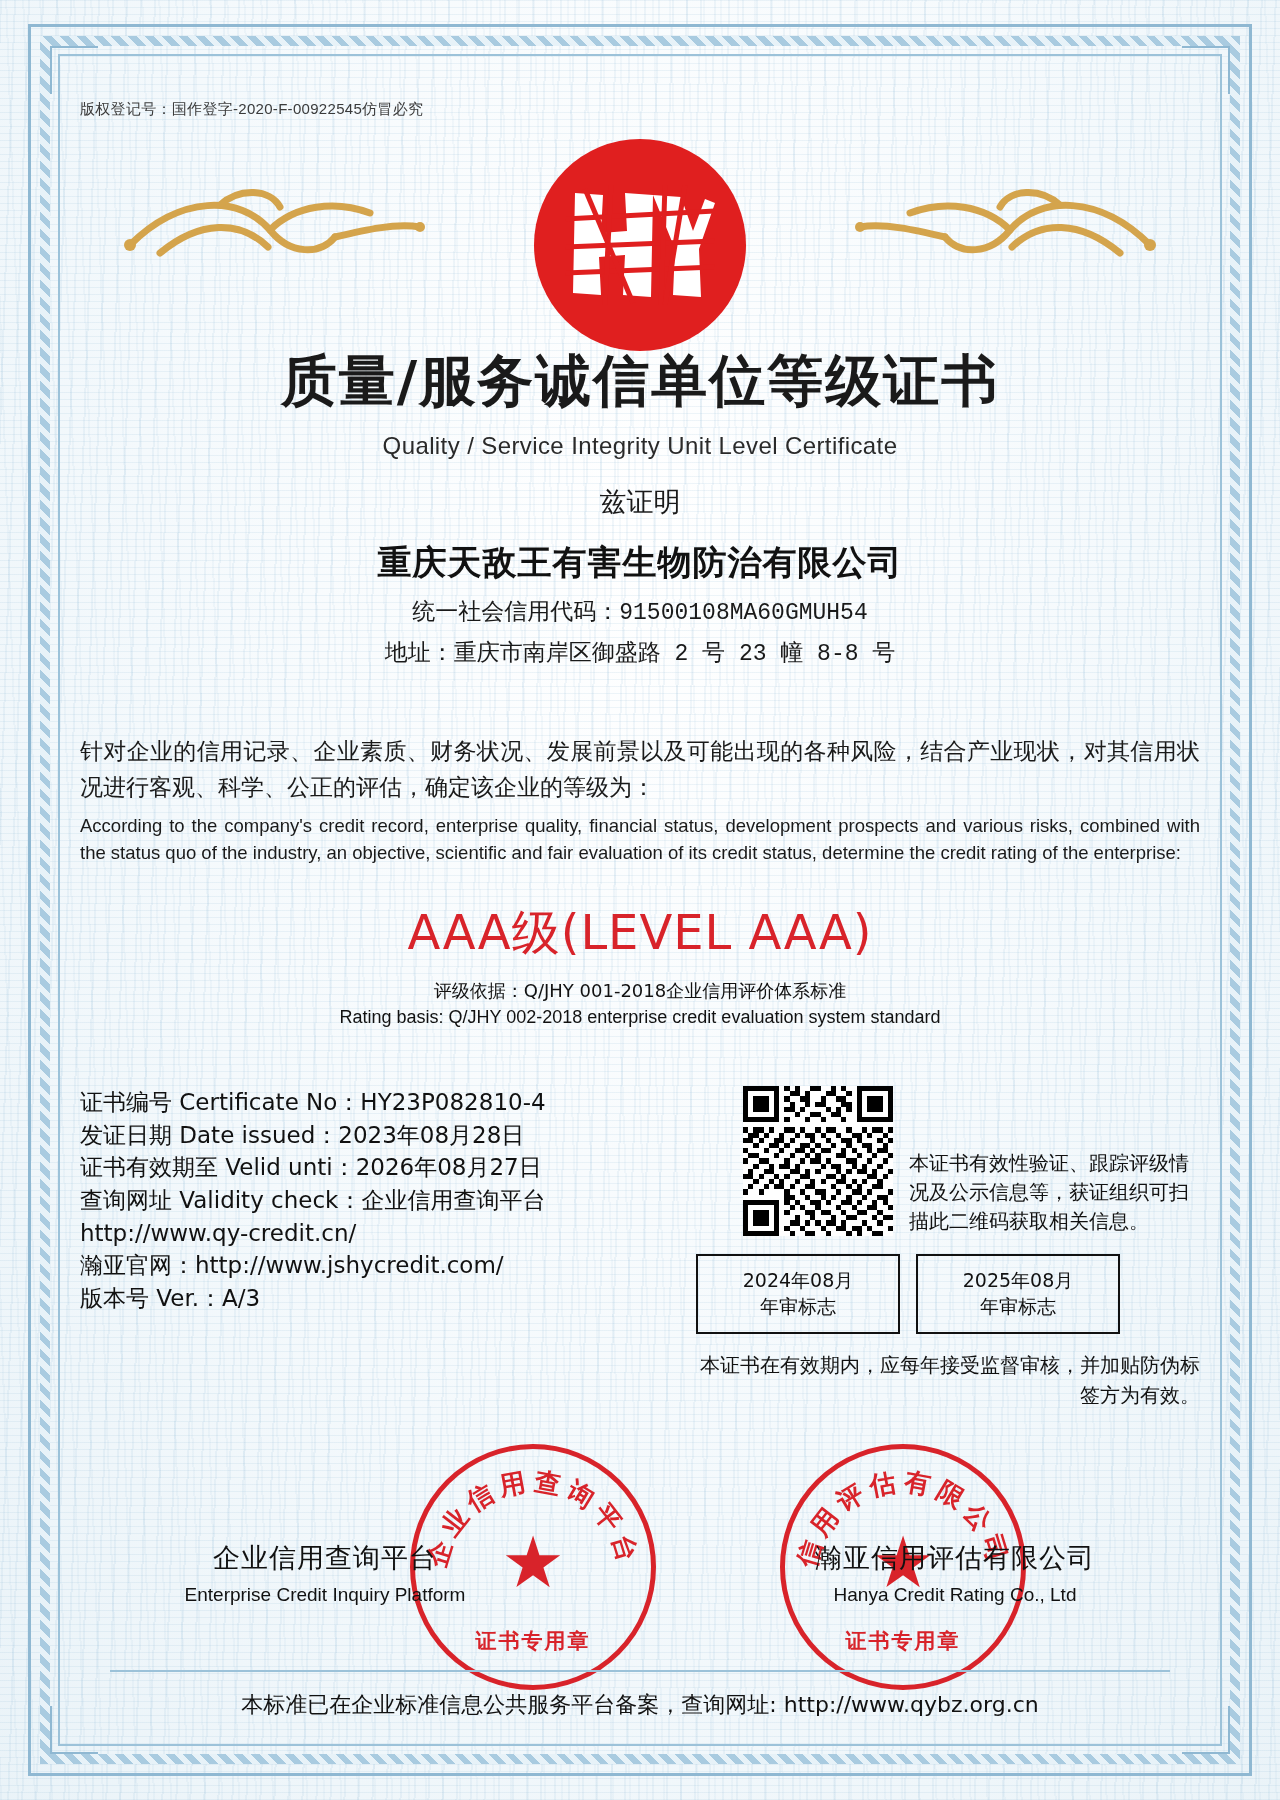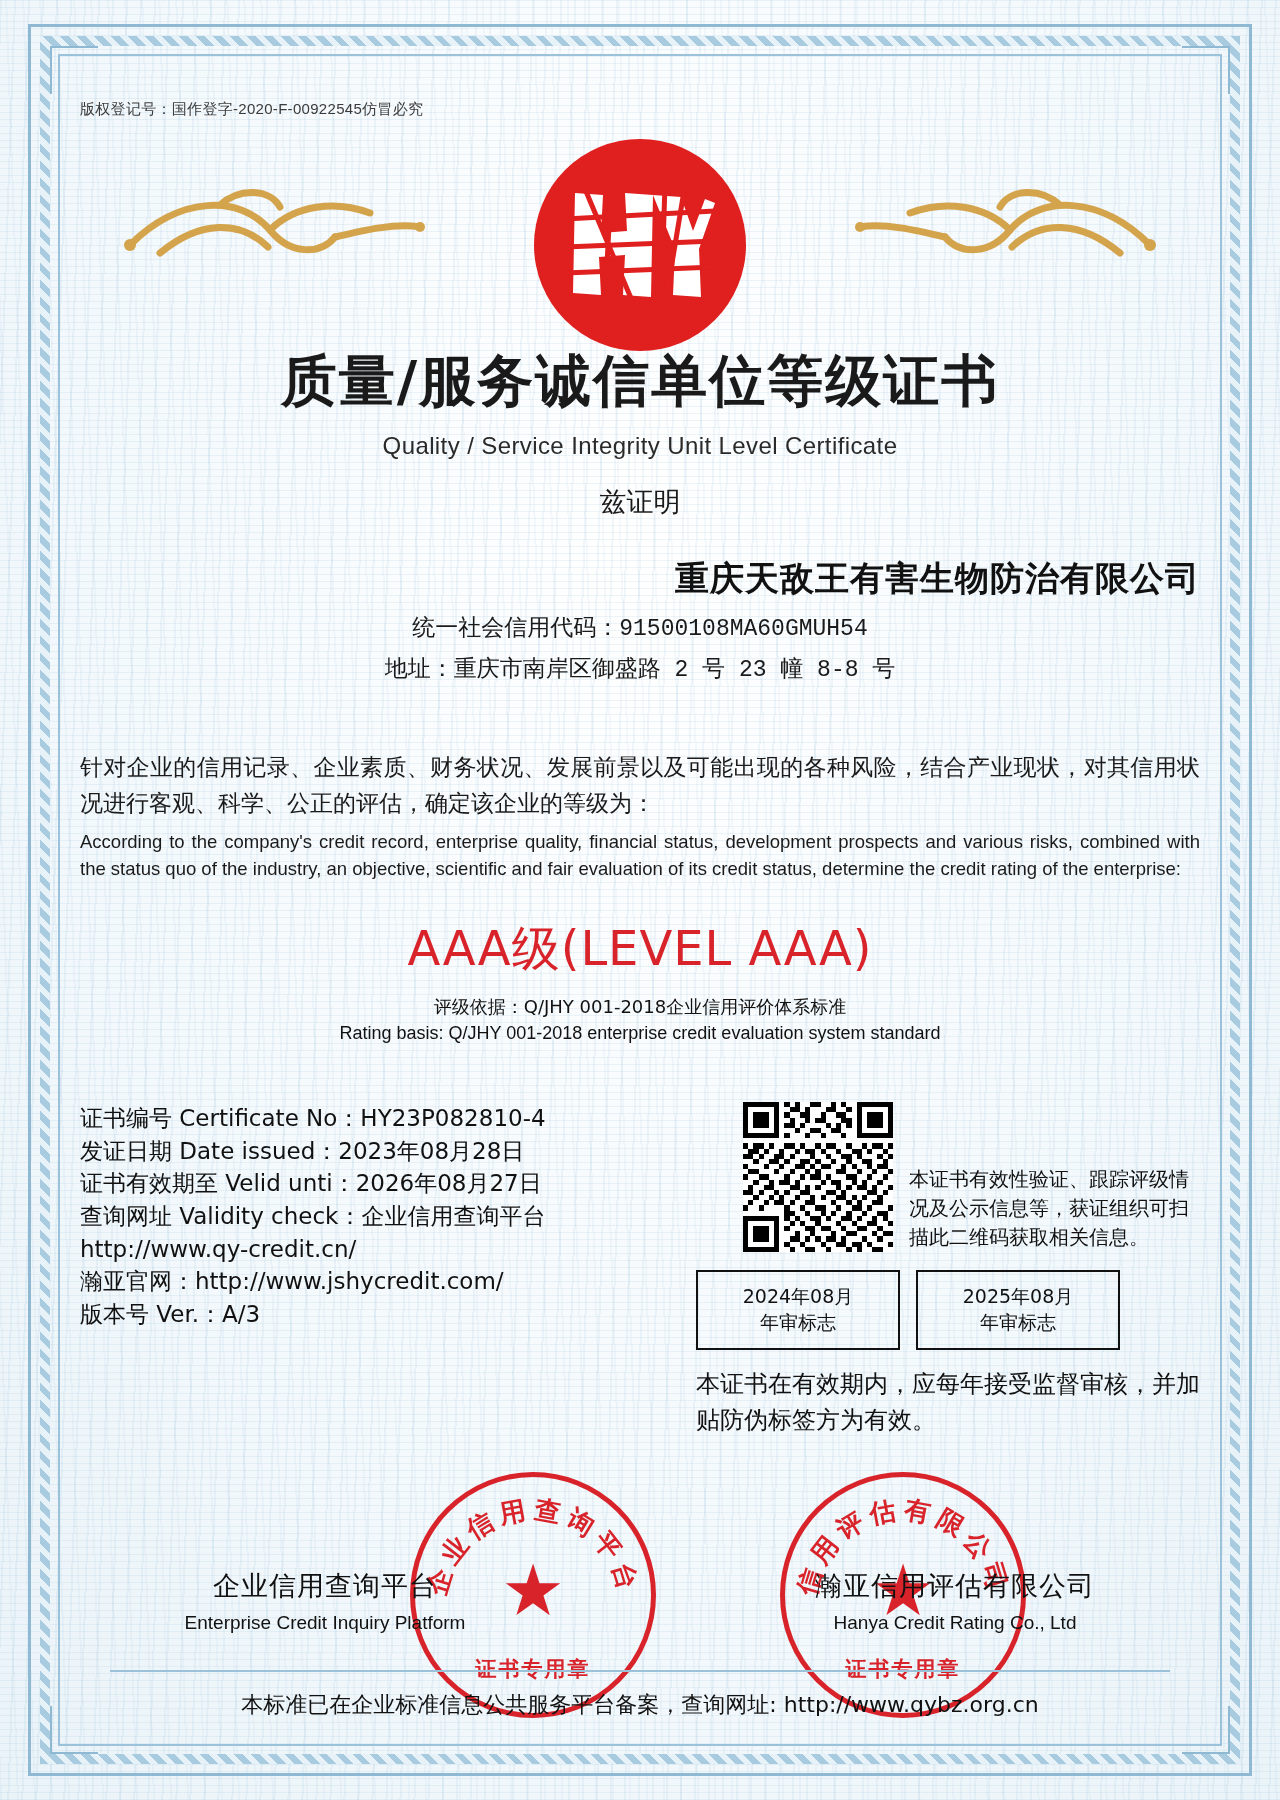--- a/index.html
+++ b/index.html
@@ -93,21 +93,21 @@
     letter-spacing:.4px;
   }
   .certify-cn{
     text-align:center;font-size:27px;color:#1a1a1a;margin-top:24px;
     font-family:"DejaVu Sans","Liberation Sans",sans-serif;
   }
   .certify-en{
     text-align:center;font-size:22px;color:#2a2a2a;margin-top:6px;
   }
   .company{
-    text-align:right;font-size:34px;font-weight:bold;color:#111;margin-top:36px;
+    text-align:center;font-size:34px;font-weight:bold;color:#111;margin-top:20px;
     letter-spacing:1px;
     font-family:"DejaVu Sans","Liberation Sans",sans-serif;
   }
   .company-line{
     text-align:center;font-size:23px;color:#1a1a1a;margin-top:10px;
     font-family:Liberation Mono, monospace;
   }
   .body-cn{
     margin-top:66px;
     font-size:23px;line-height:1.55;color:#1a1a1a;
@@ -167,21 +167,21 @@
   .stamp-box{
     width:200px;height:76px;
     border:2px solid #111;
     display:flex;flex-direction:column;align-items:center;justify-content:center;
     font-size:19px;color:#111;
     font-family:"DejaVu Sans","Liberation Sans",sans-serif;
   }
   .stamp-box + .stamp-box{margin-left:16px;}
   .annual-note{
     margin-top:16px;
-    font-size:24px;line-height:1.5;color:#111;text-align:left;
+    font-size:20px;line-height:1.5;color:#111;text-align:right;
     font-family:"DejaVu Sans","Liberation Sans",sans-serif;
   }
   .seals{
     position:relative;
     height:250px;
     margin-top:34px;
   }
   .seal{
     position:absolute;top:0;
     width:236px;height:236px;
@@ -301,21 +301,21 @@
 
     <div class="company">重庆天敌王有害生物防治有限公司</div>
     <div class="company-line">统一社会信用代码：91500108MA60GMUH54</div>
     <div class="company-line">地址：重庆市南岸区御盛路 2 号 23 幢 8-8 号</div>
 
     <div class="body-cn">针对企业的信用记录、企业素质、财务状况、发展前景以及可能出现的各种风险，结合产业现状，对其信用状况进行客观、科学、公正的评估，确定该企业的等级为：</div>
     <div class="body-en">According to the company's credit record, enterprise quality, financial status, development prospects and various risks, combined with the status quo of the industry, an objective, scientific and fair evaluation of its credit status, determine the credit rating of the enterprise:</div>
 
     <div class="level">AAA级(LEVEL AAA)</div>
     <div class="basis-cn">评级依据：Q/JHY 001-2018企业信用评价体系标准</div>
-    <div class="basis-en">Rating basis: Q/JHY 001-2018 enterprise credit evaluation system standard</div>
+    <div class="basis-en">Rating basis: Q/JHY 002-2018 enterprise credit evaluation system standard</div>
 
     <div class="info-block">
       <div class="info-left">
         <div>证书编号 Certificate No：HY23P082810-4</div>
         <div>发证日期 Date issued：2023年08月28日</div>
         <div>证书有效期至 Velid unti：2026年08月27日</div>
         <div>查询网址 Validity check：企业信用查询平台</div>
         <div>http://www.qy-credit.cn/</div>
         <div>瀚亚官网：http://www.jshycredit.com/</div>
         <div>版本号 Ver.：A/3</div>

